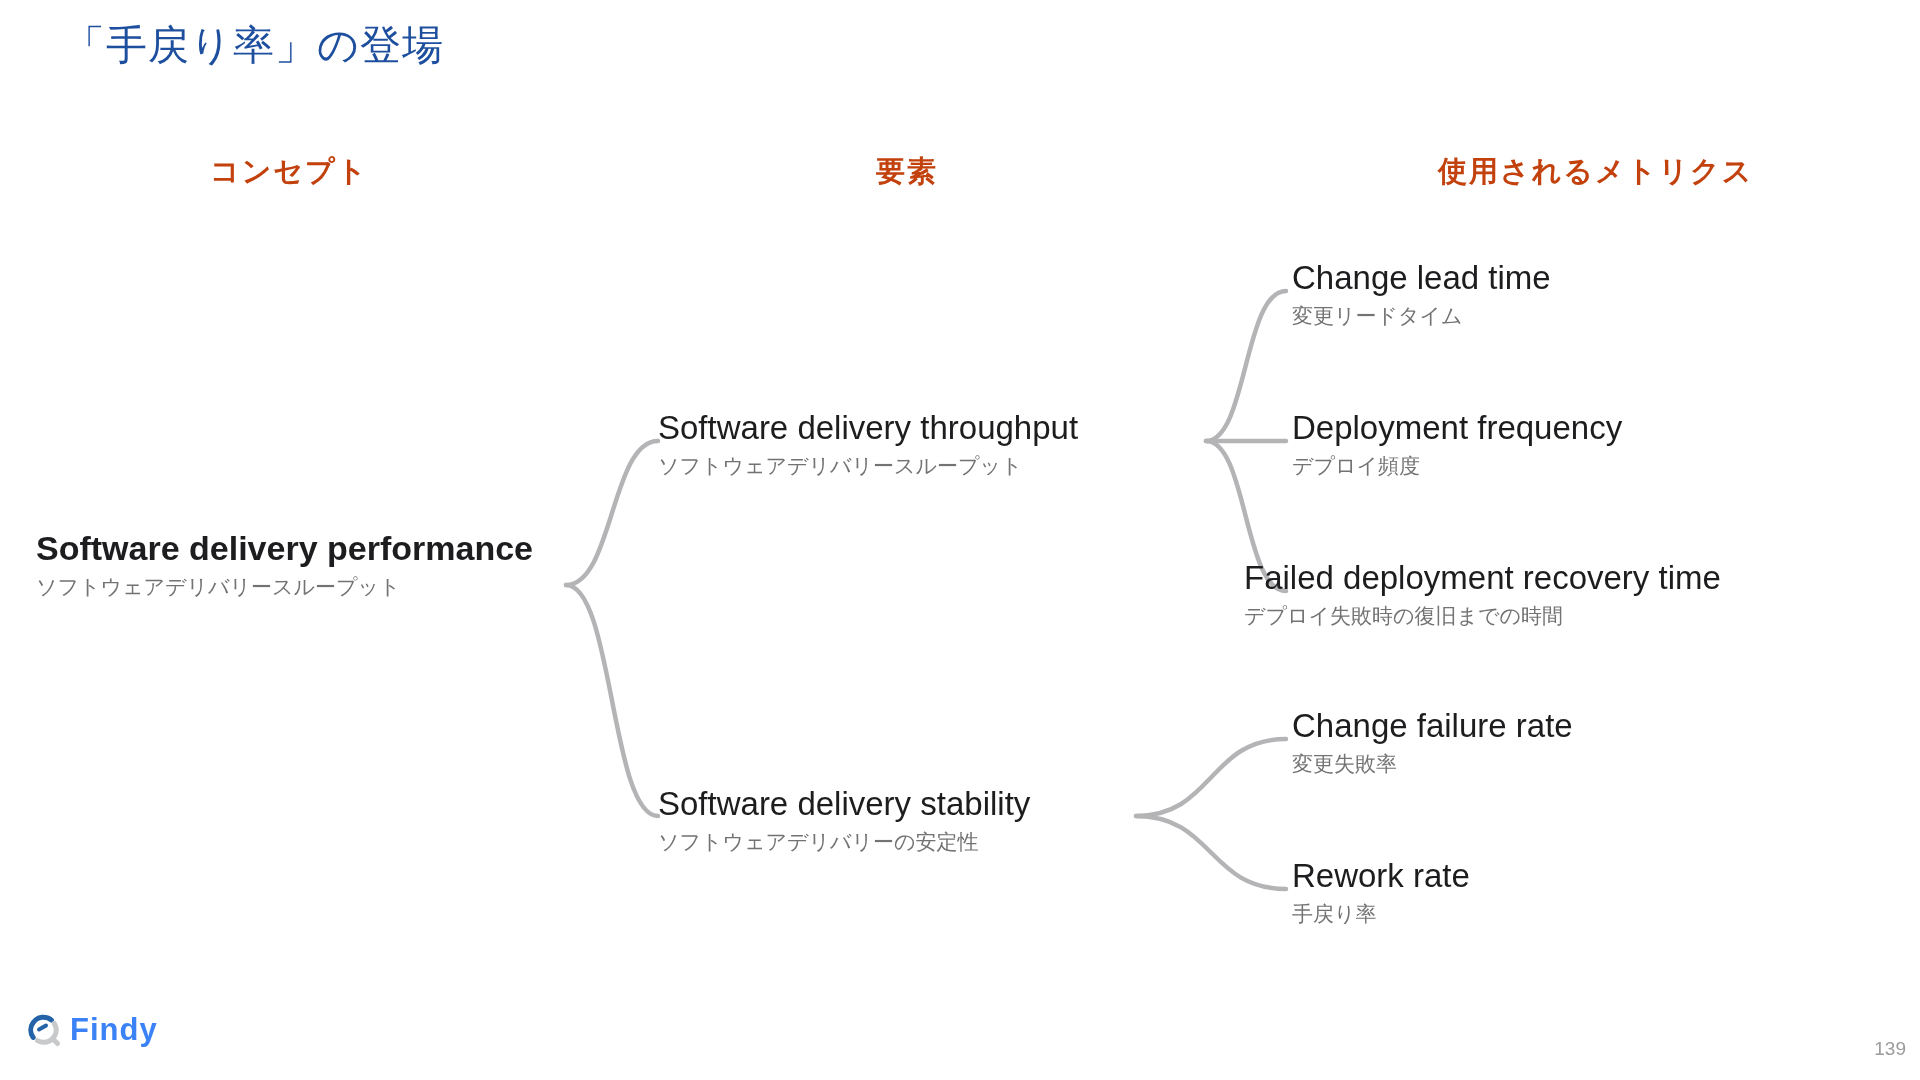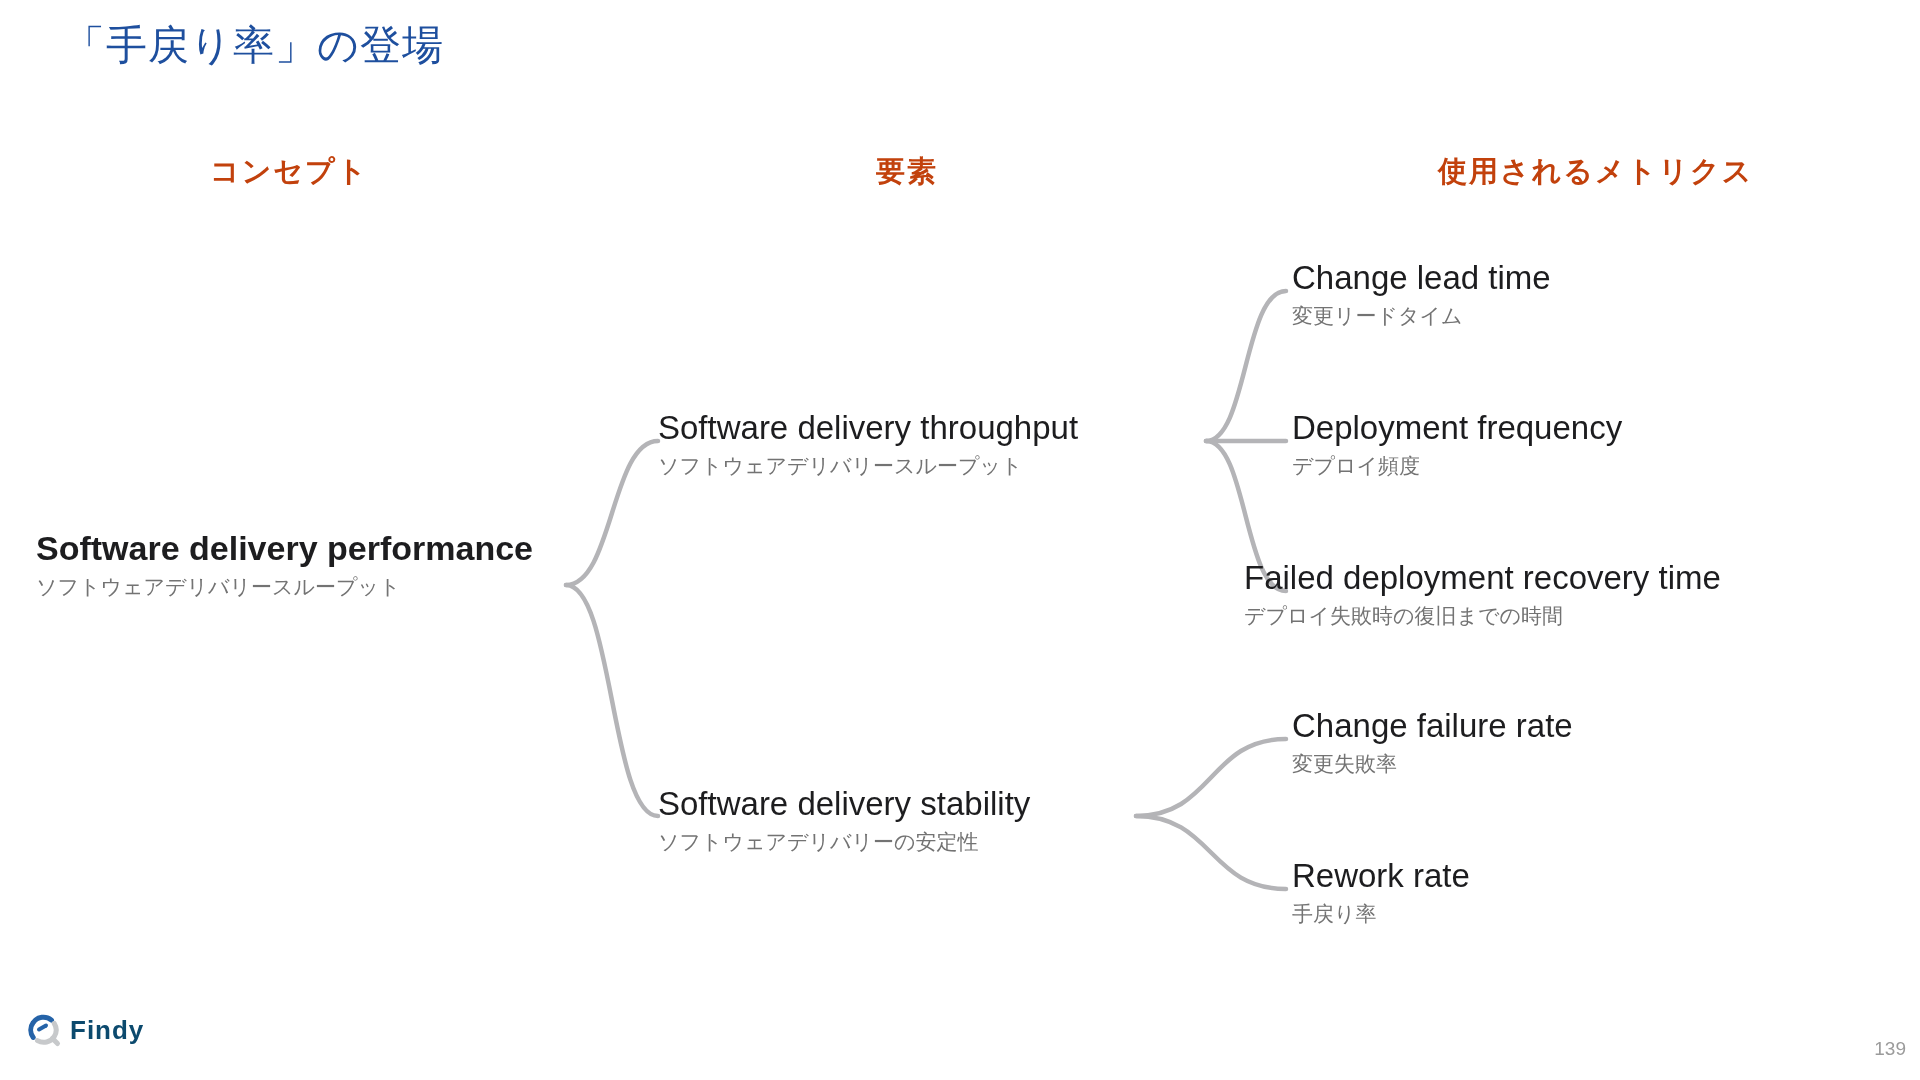--- a/index.html
+++ b/index.html
@@ -74,23 +74,23 @@
 
   .footer-logo {
     position: absolute;
     left: 26px;
     top: 1012px;
     display: flex;
     align-items: center;
     gap: 8px;
   }
   .footer-logo .logo-text {
-    font-size: 26px;
+    font-size: 31px;
     font-weight: bold;
-    color: #0c4a6e;
+    color: #3b82f6;
     letter-spacing: 1px;
     text-align: center;
   }
   .page-number {
     position: absolute;
     right: 14px;
     top: 1038px;
     font-size: 19px;
     color: #9b9b9b;
   }

